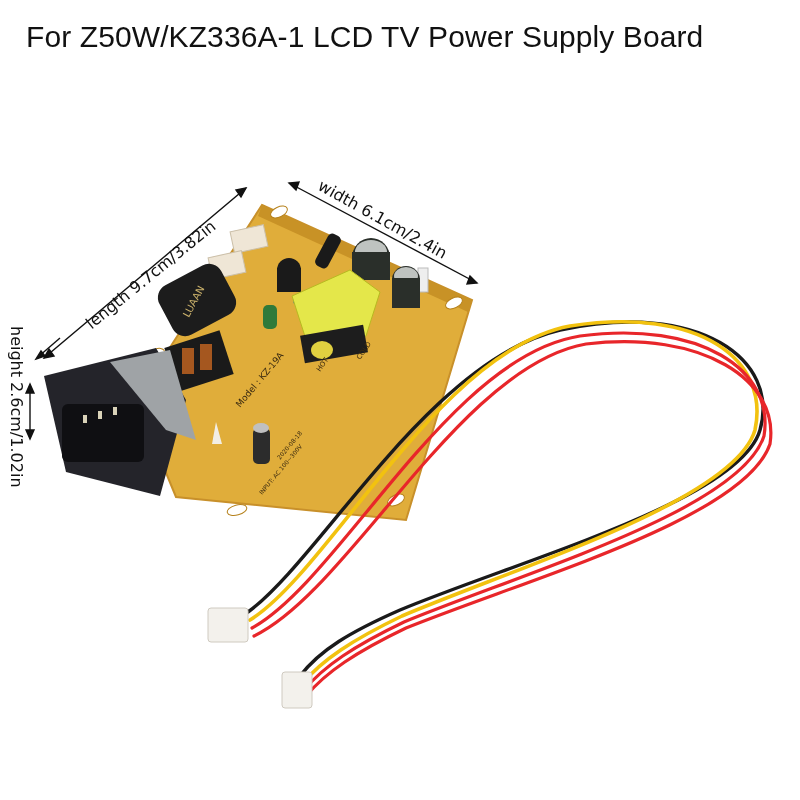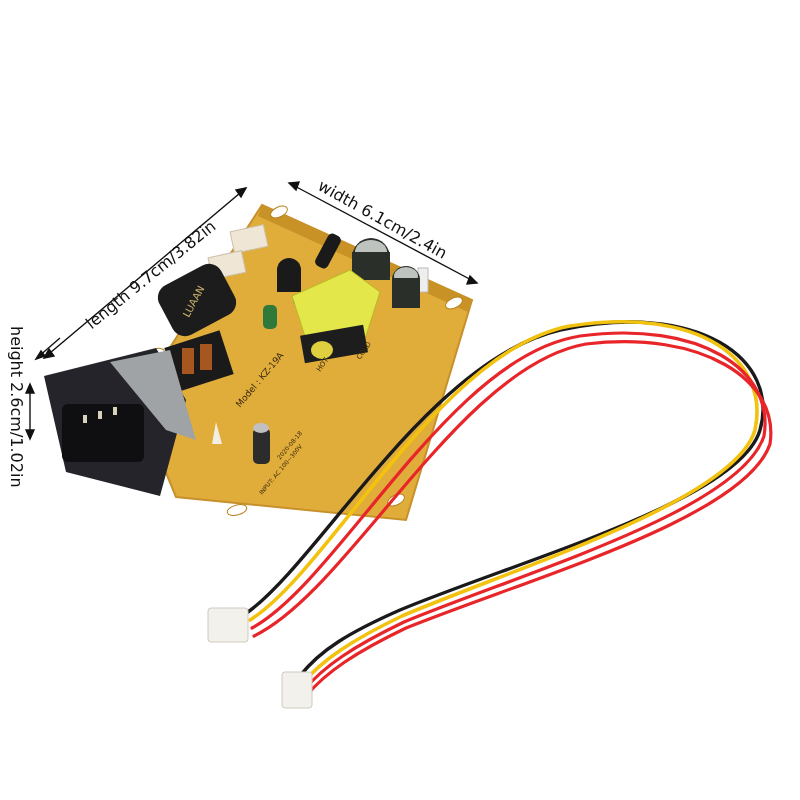--- a/index.html
+++ b/index.html
@@ -105,17 +105,18 @@
     <path d="M252,628 C340,580 450,356 580,336 C700,320 775,370 764,436 C740,510 525,572 404,622 C354,646 324,666 304,690" stroke="#e8262a" stroke-width="3.2"></path>
     <path d="M254,636 C350,590 460,366 586,344 C702,330 780,380 770,444 C745,518 530,578 406,628 C356,652 326,672 306,696" stroke="#e8262a" stroke-width="3.2"></path>
   </g>
   <g>
     <rect x="208" y="608" width="40" height="34" rx="3" fill="#f3f1ec" stroke="#cfcac0"></rect>
     <rect x="282" y="672" width="30" height="36" rx="3" fill="#f3f1ec" stroke="#cfcac0"></rect>
   </g>
 </svg>
 
 <div class="title-bar">
+  <div class="title">For Z50W/KZ336A-1 LCD TV Power Supply Board</div>
 </div>
 
 <div class="dim-label dim-length">length 9.7cm/3.82in</div>
 <div class="dim-label dim-width">width 6.1cm/2.4in</div>
 <div class="dim-label dim-height">height 2.6cm/1.02in</div>
 
 </body></html>

